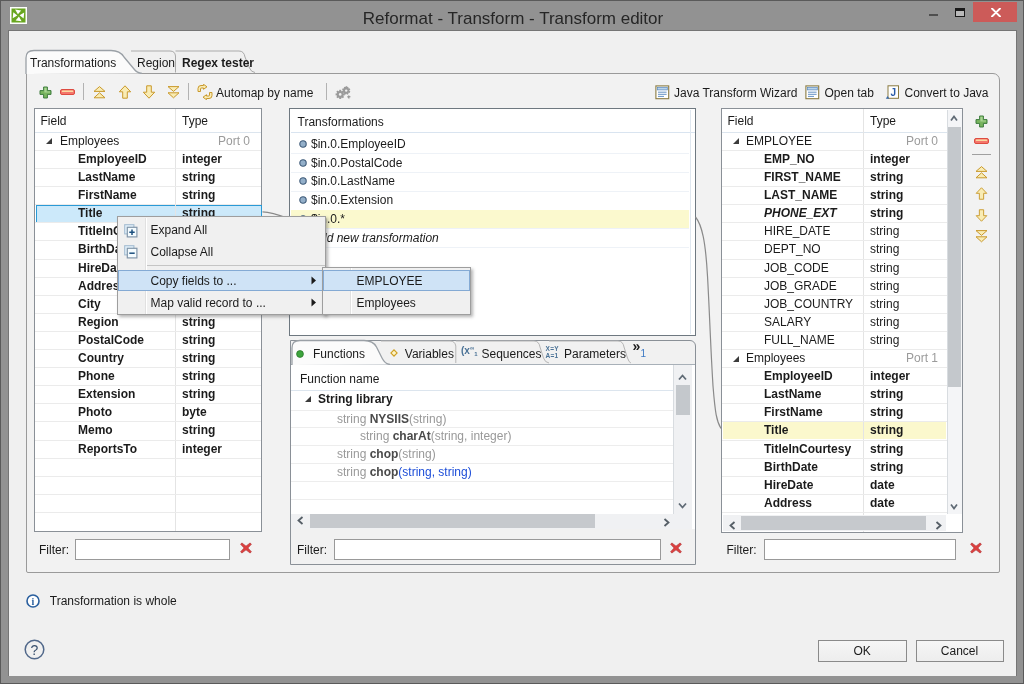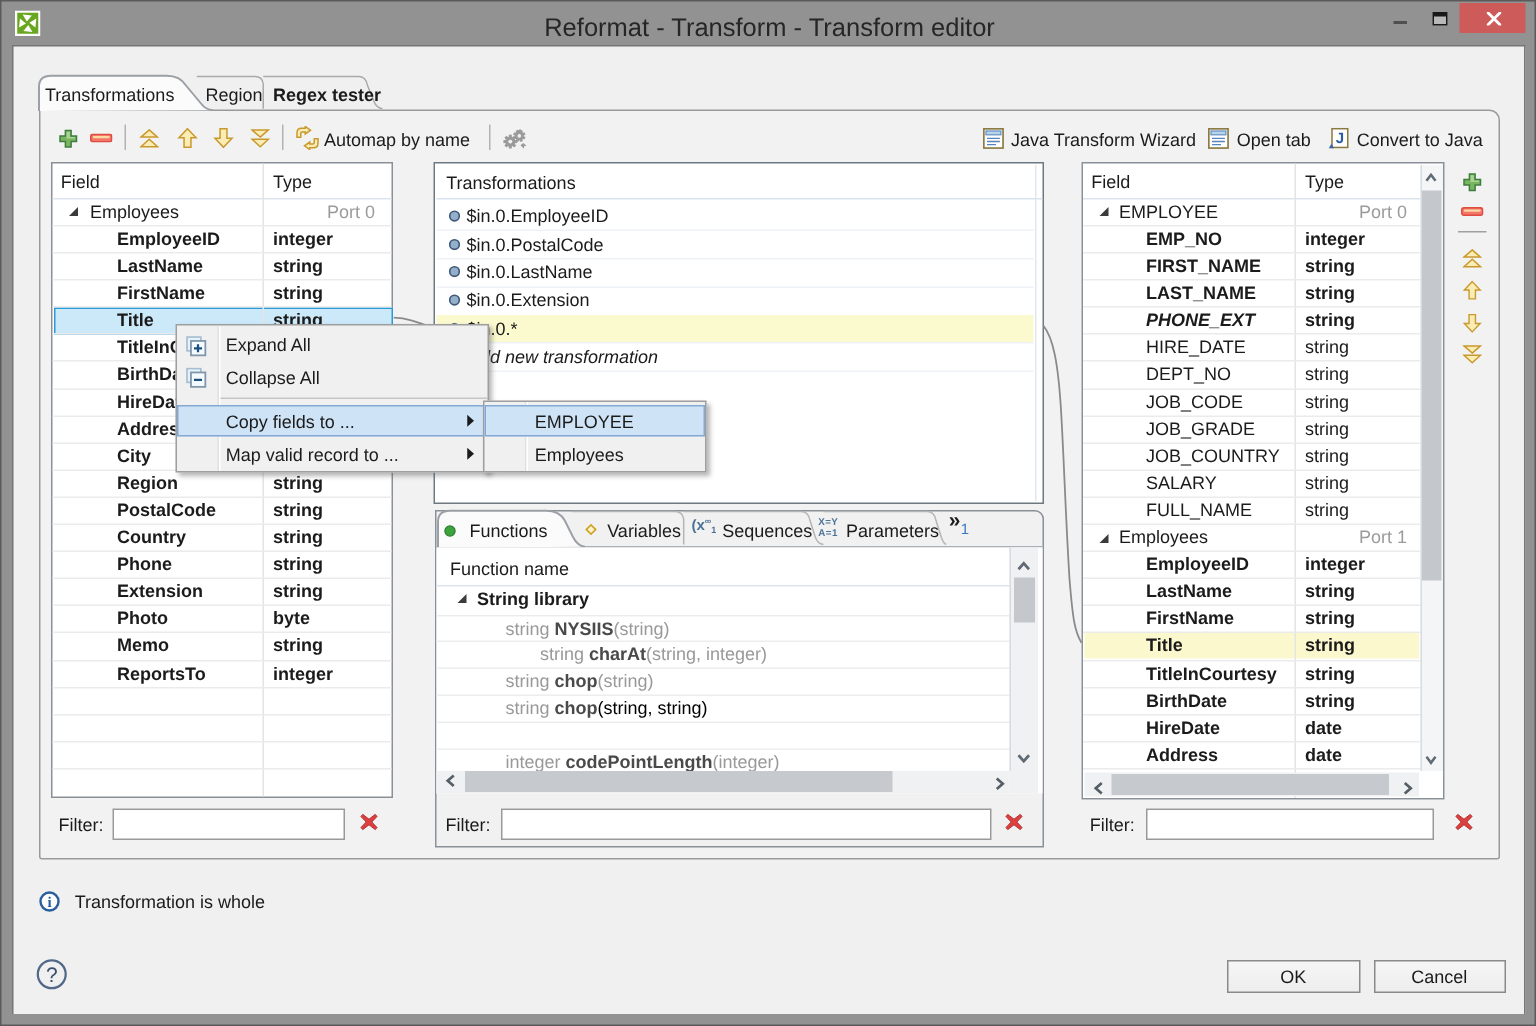--- a/index.html
+++ b/index.html
@@ -254,24 +254,23 @@
         <polygon points="7,1 7,7 1,7" fill="#3b3b3b"></polygon>
       </svg>
 <div class="ab cell bold" style="left:309px;top:358.5px;">String library</div>
 <div class="hline" style="left:282px;top:378.6px;width:382px;background:#ededed;"></div>
 <div class="ab cell" style="left:328px;top:378.5px;"><span style="color:#999;">string </span><span class="bold" style="color:#4a4a4a;">NYSIIS</span><span style="color:#999;">(string)</span></div>
 <div class="hline" style="left:282px;top:396.4px;width:382px;background:#ededed;"></div>
 <div class="ab cell" style="left:328px;top:396.3px;margin-left:23px;"><span style="color:#999;">string </span><span class="bold" style="color:#4a4a4a;">charAt</span><span style="color:#999;">(string, integer)</span></div>
 <div class="hline" style="left:282px;top:414.2px;width:382px;background:#ededed;"></div>
 <div class="ab cell" style="left:328px;top:414.1px;"><span style="color:#999;">string </span><span class="bold" style="color:#4a4a4a;">chop</span><span style="color:#999;">(string)</span></div>
 <div class="hline" style="left:282px;top:432.0px;width:382px;background:#ededed;"></div>
-<div class="ab cell" style="left:328px;top:431.9px;"><span style="color:#999;">string </span><span class="bold" style="color:#4a4a4a;">chop</span><span style="color:#000000;">(string, string)</span></div>
+<div class="ab cell" style="left:328px;top:431.9px;"><span style="color:#999;">string </span><span class="bold" style="color:#4a4a4a;">chop</span><span style="color:#1d4ed8;">(string, string)</span></div>
 <div class="hline" style="left:282px;top:449.8px;width:382px;background:#ededed;"></div>
 <div class="hline" style="left:282px;top:467.6px;width:382px;background:#ededed;"></div>
-<div class="ab cell" style="left:328px;top:467.5px;"><span style="color:#999;">integer </span><span class="bold" style="color:#4a4a4a;">codePointLength</span><span style="color:#999;">(integer)</span></div>
 <div class="ab" style="left:664px;top:333.5px;width:19px;height:149.0px;background:#f0f1f3;border-left:1px solid #d8dce0;"></div>
 <svg class="ab" style="left:668.5px;top:342.5px" width="9" height="7" viewBox="0 0 9 7">
         <polyline points="1,5.5 4.5,1.5 8,5.5" fill="none" stroke="#5f6a75" stroke-width="1.8"></polyline>
       </svg>
 <div class="ab" style="left:666.5px;top:354px;width:14px;height:30px;background:#c4c8cc;"></div>
 <svg class="ab" style="left:668.5px;top:470.5px" width="9" height="7" viewBox="0 0 9 7">
         <polyline points="1,1.5 4.5,5.5 8,1.5" fill="none" stroke="#5f6a75" stroke-width="1.8"></polyline>
       </svg>
 <div class="ab" style="left:282px;top:482.5px;width:382px;height:15px;background:#f0f1f3;"></div>
 <div class="ab" style="left:664px;top:482.5px;width:19px;height:15px;background:#f0f1f3;"></div>

